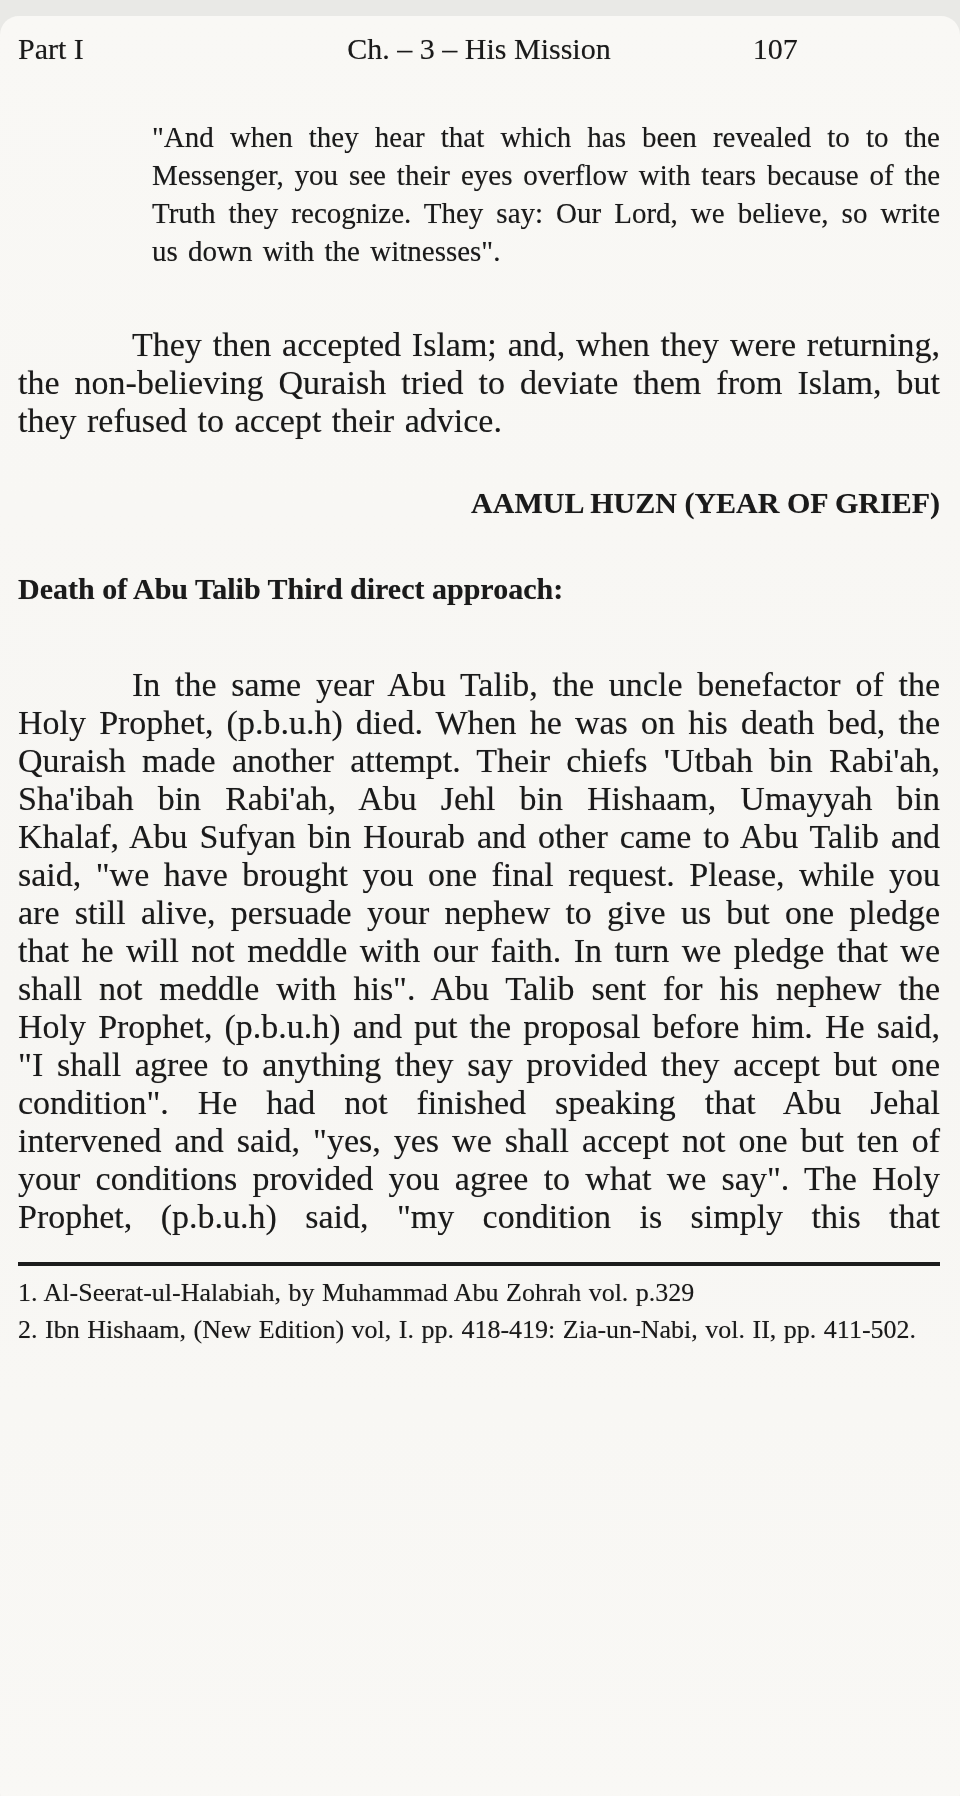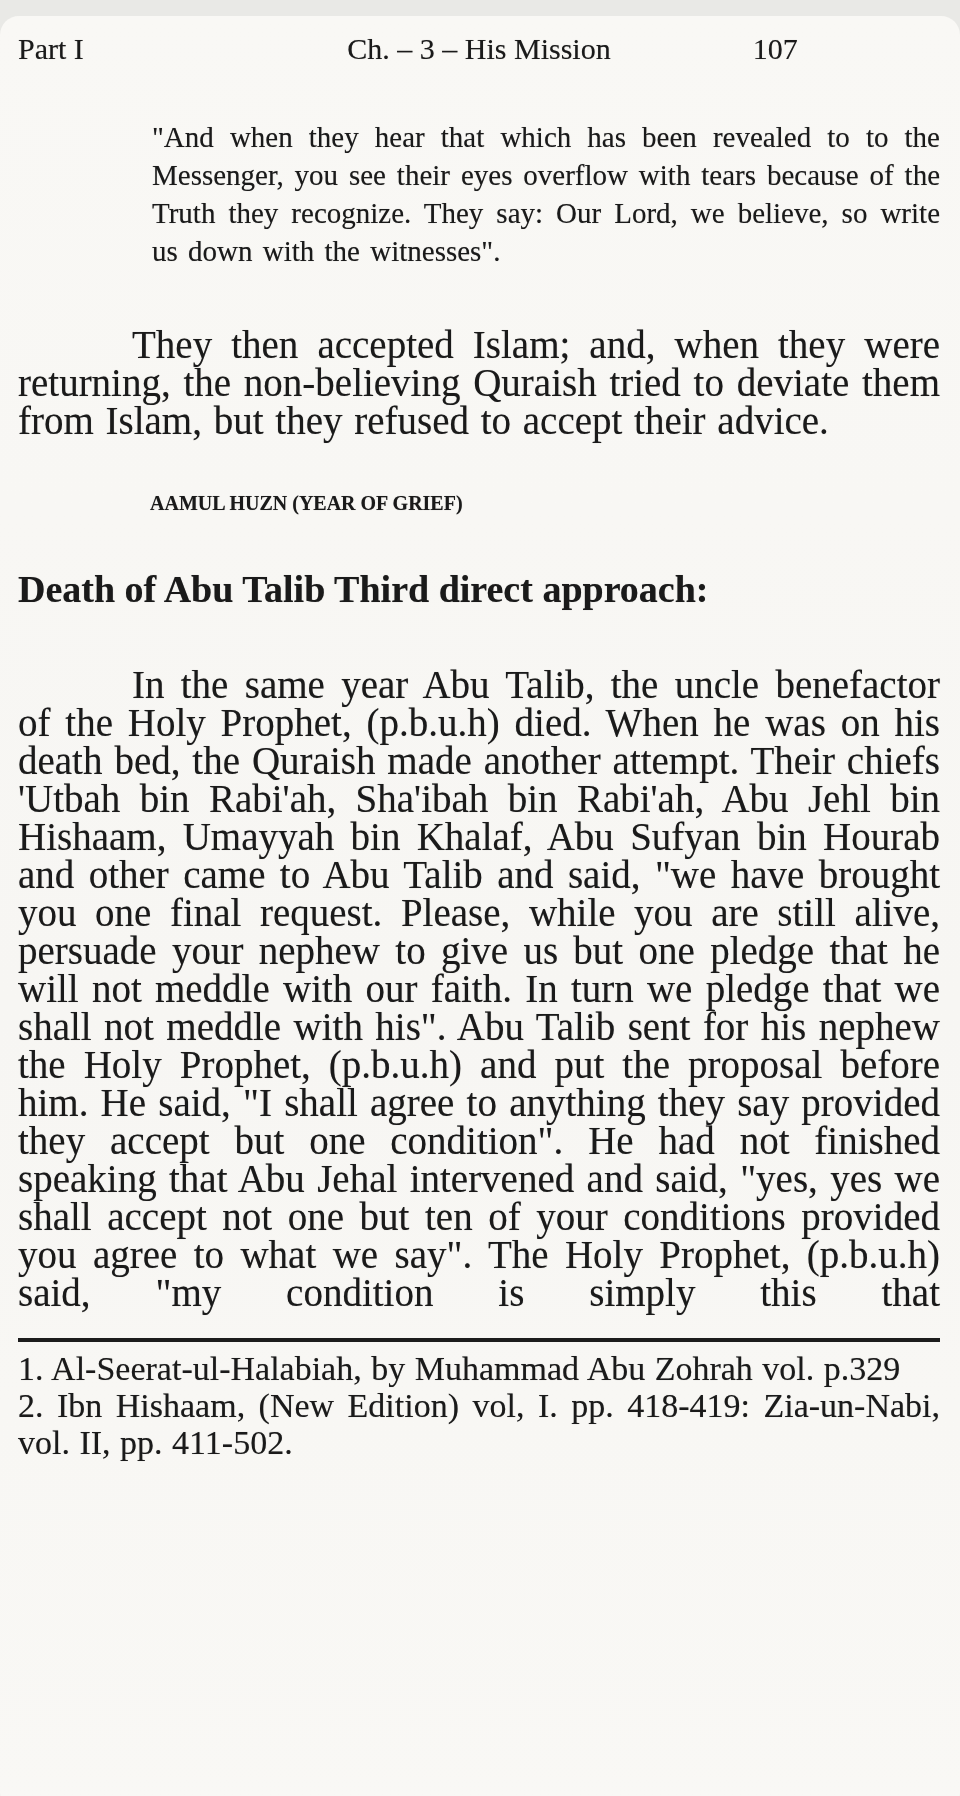--- a/index.html
+++ b/index.html
@@ -34,69 +34,69 @@
 
   .quote {
     margin: 50px 0 0 134px;
     font-size: 29px;
     line-height: 38px;
     text-align: justify;
     word-spacing: 3px;
   }
   .para {
     margin: 0;
-    font-size: 39px;
+    font-size: 34px;
     line-height: 38px;
     text-align: justify;
     text-indent: 114px;
     word-spacing: 2px;
   }
   .para.p-islam   { margin-top: 56px; }
   .para.p-halabi  { margin-top: 44px; }
   .para.p-death   { margin-top: 58px; text-align-last: justify; }
 
   .heading-grief {
     margin: 44px 0 0 0;
     padding-left: 132px;
-    font-size: 20px;
+    font-size: 30px;
     line-height: 38px;
     font-weight: bold;
-    text-align: left;
+    text-align: right;
   }
   .heading-year {
     margin: 26px 0 0 0;
     padding-left: 120px;
     font-size: 30px;
     line-height: 38px;
     font-weight: normal;
     text-align: center;
   }
   .heading-death {
     margin: 48px 0 0 0;
-    font-size: 38px;
+    font-size: 30px;
     line-height: 38px;
     font-weight: bold;
     text-align: left;
   }
   sup {
     font-size: 60%;
     line-height: 0;
     vertical-align: super;
     color: #454545;
     padding: 0 1px;
   }
   .fnrule {
     margin-top: 26px;
     border: 0;
     border-top: 4px solid #1c1c1c;
   }
   .footnotes { margin-top: 8px; }
   .fn {
     margin: 0;
-    font-size: 34px;
+    font-size: 26px;
     line-height: 37px;
     text-align: justify;
     word-spacing: 1px;
   }
 </style>
 </head>
 <body>
 
 <div class="page">
 

